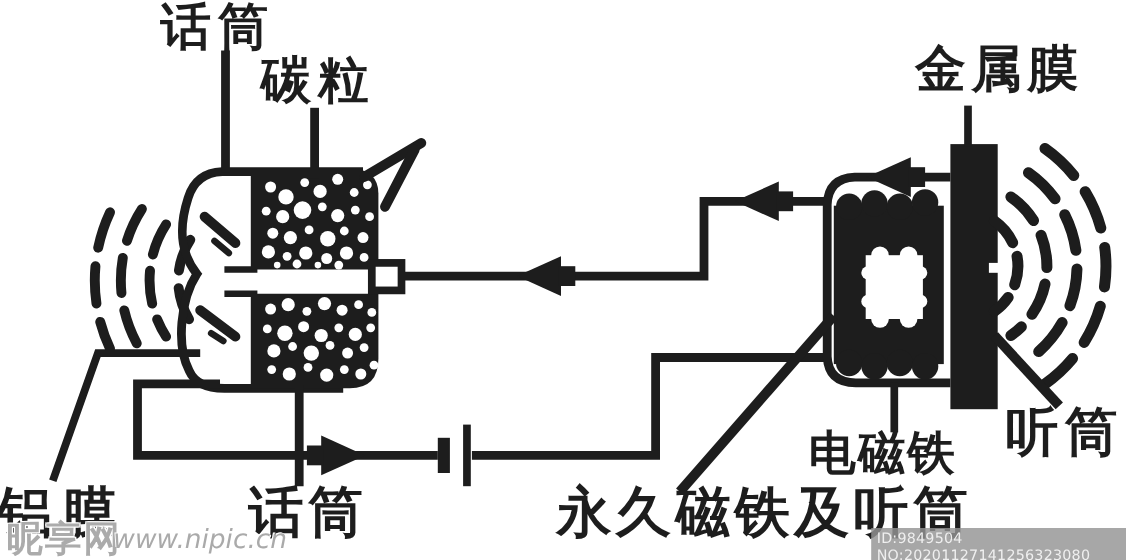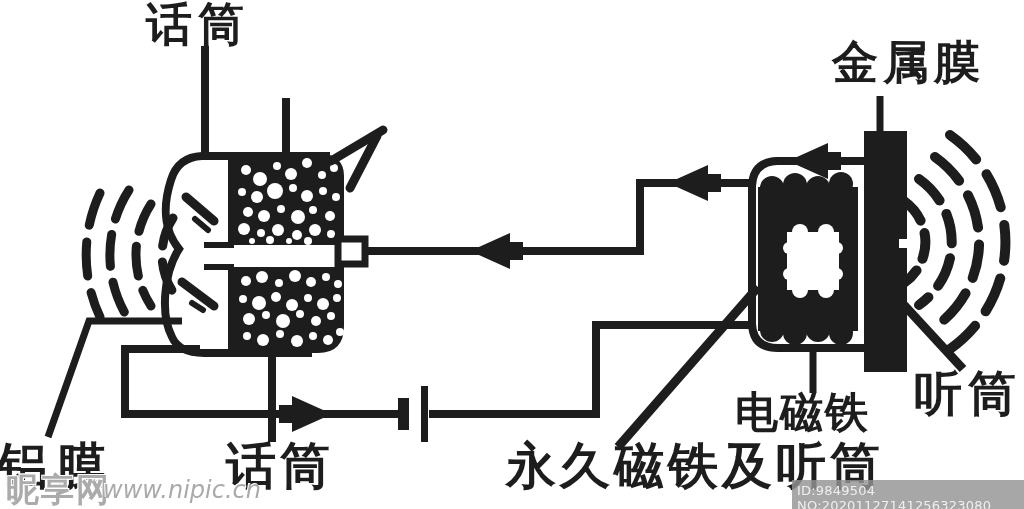--- a/index.html
+++ b/index.html
@@ -190,20 +190,21 @@
       <path d="M 48,437 L 89,321 H 182" stroke-width="7"></path>
       <path d="M 272,350 V 442" stroke-width="8"></path>
       <path d="M 618,447 L 758,287" stroke-width="9"></path>
       <path d="M 813,348 V 393" stroke-width="7"></path>
       <path d="M 904,305 L 963,369" stroke-width="9"></path>
       <path d="M 880,96 V 133" stroke-width="7"></path>
     </g>
   </svg>
 
   <div class="lbl" style="left:146px;top:0px;font-size:46px;letter-spacing:6px;">话筒</div>
+  <div class="lbl" style="left:237px;top:48px;font-size:46px;letter-spacing:6px;">碳粒</div>
   <div class="lbl" style="left:832px;top:38px;font-size:46px;letter-spacing:5px;">金属膜</div>
   <div class="lbl" style="left:-2px;top:440px;font-size:50px;letter-spacing:8px;">铝膜</div>
   <div class="lbl" style="left:226px;top:440px;font-size:50px;letter-spacing:4px;">话筒</div>
   <div class="lbl" style="left:506px;top:440px;font-size:50px;letter-spacing:4px;">永久磁铁及听筒</div>
   <div class="lbl" style="left:914px;top:368px;font-size:48px;letter-spacing:6px;">听筒</div>
   <div class="lbl" style="left:735px;top:390px;font-size:43px;letter-spacing:2px;">电磁铁</div>
 
   <div class="wm-name">昵享网</div>
   <div class="wm-url">www.nipic.cn</div>
   <div class="wm-idbar">ID:9849504 NO:20201127141256323080</div>

